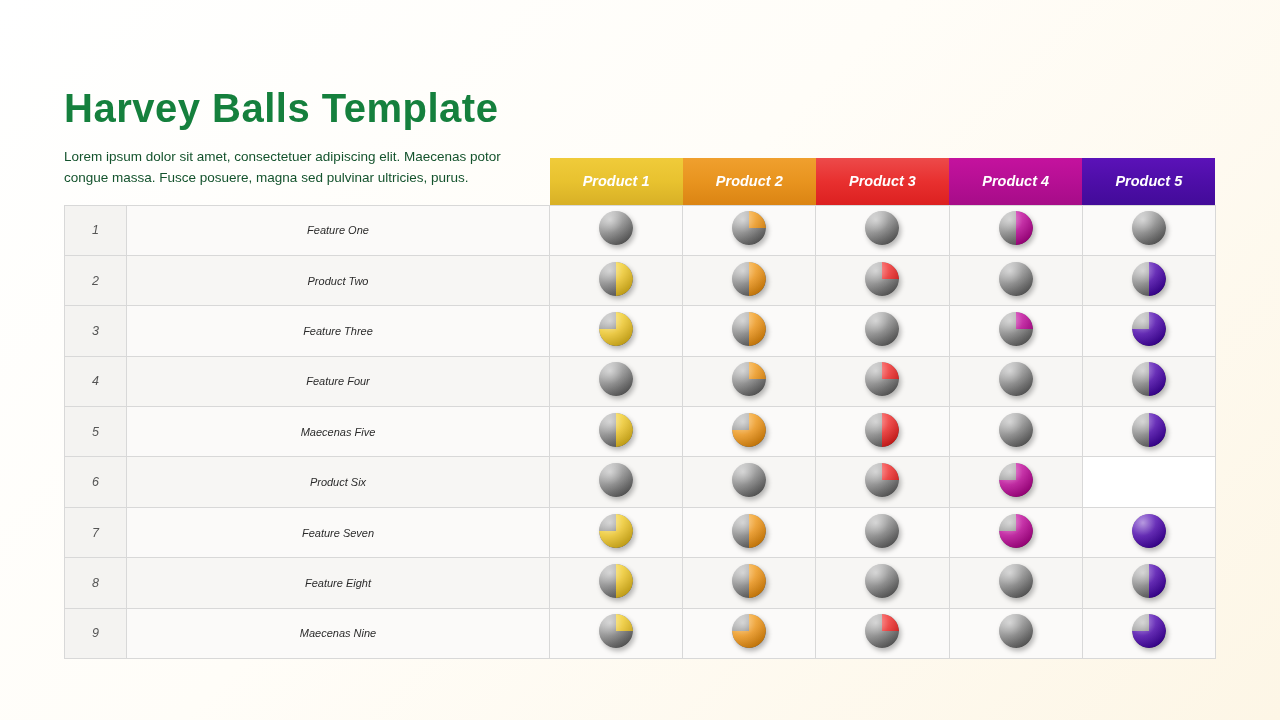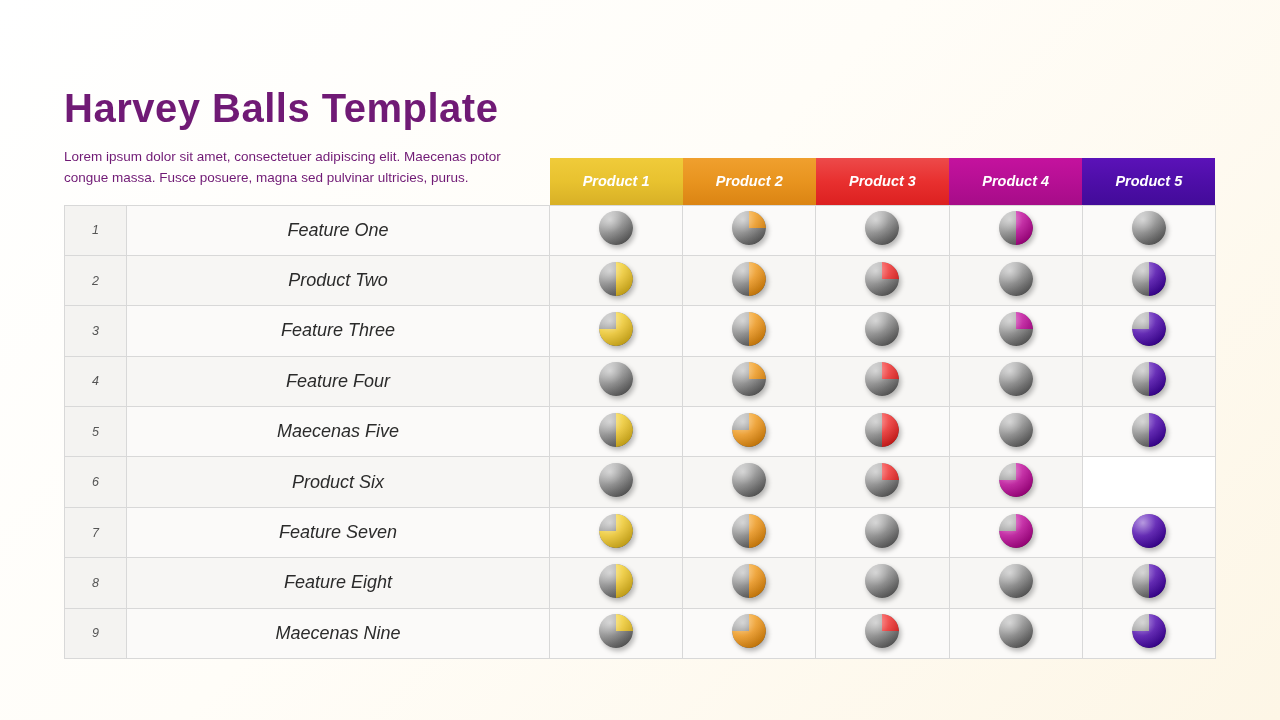--- a/index.html
+++ b/index.html
@@ -17,30 +17,30 @@
     position: absolute;
     left: 0; top: 0;
     width: 1280px; height: 720px;
   }
   #title {
     position: absolute;
     left: 64px; top: 86px;
     font-size: 40px;
     font-weight: bold;
     letter-spacing: 0.5px;
-    color: #701a75;
+    color: #15803d;
     white-space: nowrap;
   }
   #subtitle {
     position: absolute;
     left: 64px; top: 146px;
     width: 480px;
     font-size: 13.5px;
     line-height: 21px;
-    color: #701a75;
+    color: #14532d;
   }
   
   #tbl {
     position: absolute;
     left: 64px; top: 158px;
     border-collapse: collapse;
     table-layout: fixed;
     width: 1151px;
     font-style: italic;
   }
@@ -76,21 +76,21 @@
   }
   tbody tr:nth-child(even) td { background: #f7f6f4; }
   td.num {
     text-align: center;
     font-size: 12.5px;
     color: #555555;
     background: #f4f3f1 !important;
   }
   td.feat {
     text-align: center;
-    font-size: 18px;
+    font-size: 11px;
     color: #2b2b2b;
   }
   td.ball { text-align: center; }
   td.blank { background: #ffffff !important; }
 
   .harvey {
     width: 34px; height: 34px;
     display: inline-block;
     border-radius: 50%;
     position: relative;

